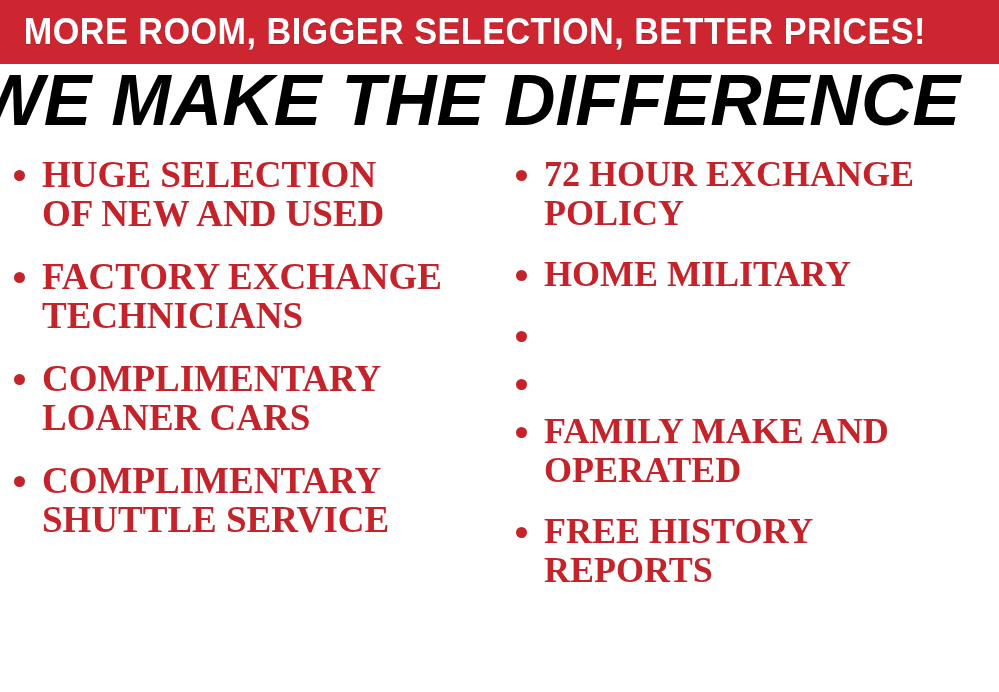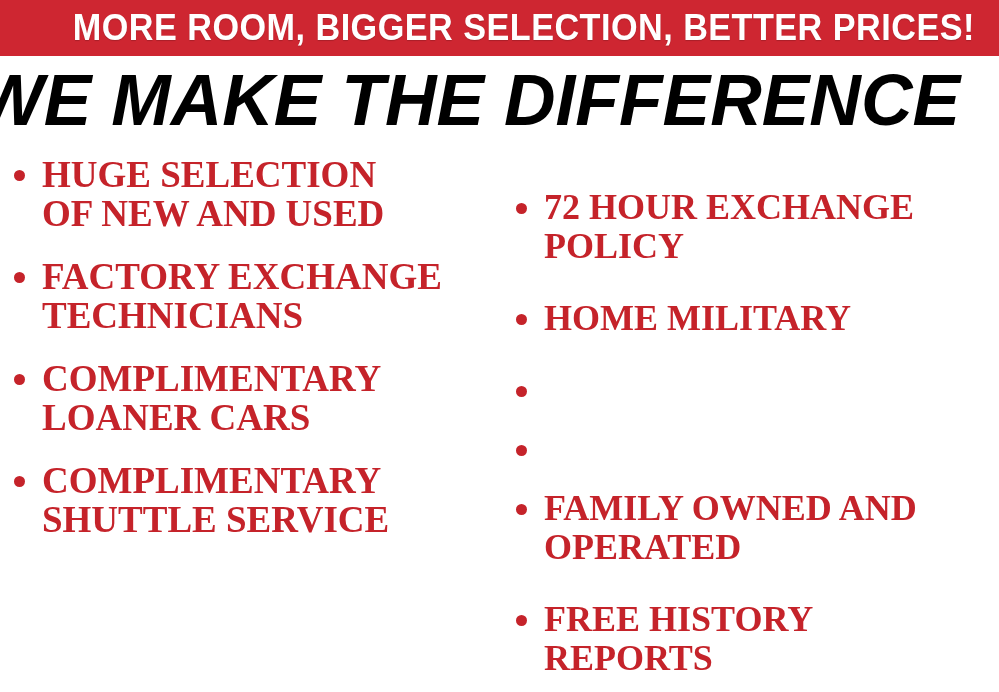--- a/index.html
+++ b/index.html
@@ -15,25 +15,25 @@
     overflow: hidden;
     font-family: "Liberation Sans", sans-serif;
   }
 
   
   .banner {
     position: absolute;
     left: 0;
     top: 0;
     width: 999px;
-    height: 56px;
+    height: 64px;
     background: #ce2631;
     display: flex;
     align-items: center;
-    justify-content: flex-end;
+    justify-content: flex-start;
     overflow: hidden;
   }
   .banner-text {
     color: #ffffff;
     font-family: "Liberation Sans Narrow", "Liberation Sans", sans-serif;
     font-weight: bold;
     font-size: 36px;
     line-height: 36px;
     letter-spacing: 0.5px;
     transform: scaleX(0.95);
@@ -112,21 +112,21 @@
     font-family: Liberation Serif, serif;
     font-weight: bold;
     font-size: 37px;
     line-height: 39px;
     letter-spacing: 0px;
     white-space: pre-line;
   }
 
   
   .column-left  .bullet-item { margin-bottom: 24px; }
-  .column-right .bullet-item { margin-bottom: 22px; margin-top: 33px; }
+  .column-right .bullet-item { margin-bottom: 22px; }
   .column-right .bullet-label { font-size: 36px; }
 </style>
 </head>
 <body>
 
 <div id="poster">
 
   <div class="banner">
     <span class="banner-text">MORE ROOM, BIGGER SELECTION, BETTER PRICES!</span>
   </div>
@@ -185,21 +185,21 @@
         <li class="bullet-item">
           <span class="bullet-dot"></span>
         </li>
 
         <li class="bullet-item">
           <span class="bullet-dot"></span>
         </li>
 
         <li class="bullet-item">
           <span class="bullet-dot"></span>
-          <span class="bullet-label">FAMILY OWNED AND
+          <span class="bullet-label">FAMILY MAKE AND
 OPERATED</span>
         </li>
 
         <li class="bullet-item">
           <span class="bullet-dot"></span>
           <span class="bullet-label">FREE HISTORY
 REPORTS</span>
         </li>
 
       </ul>

